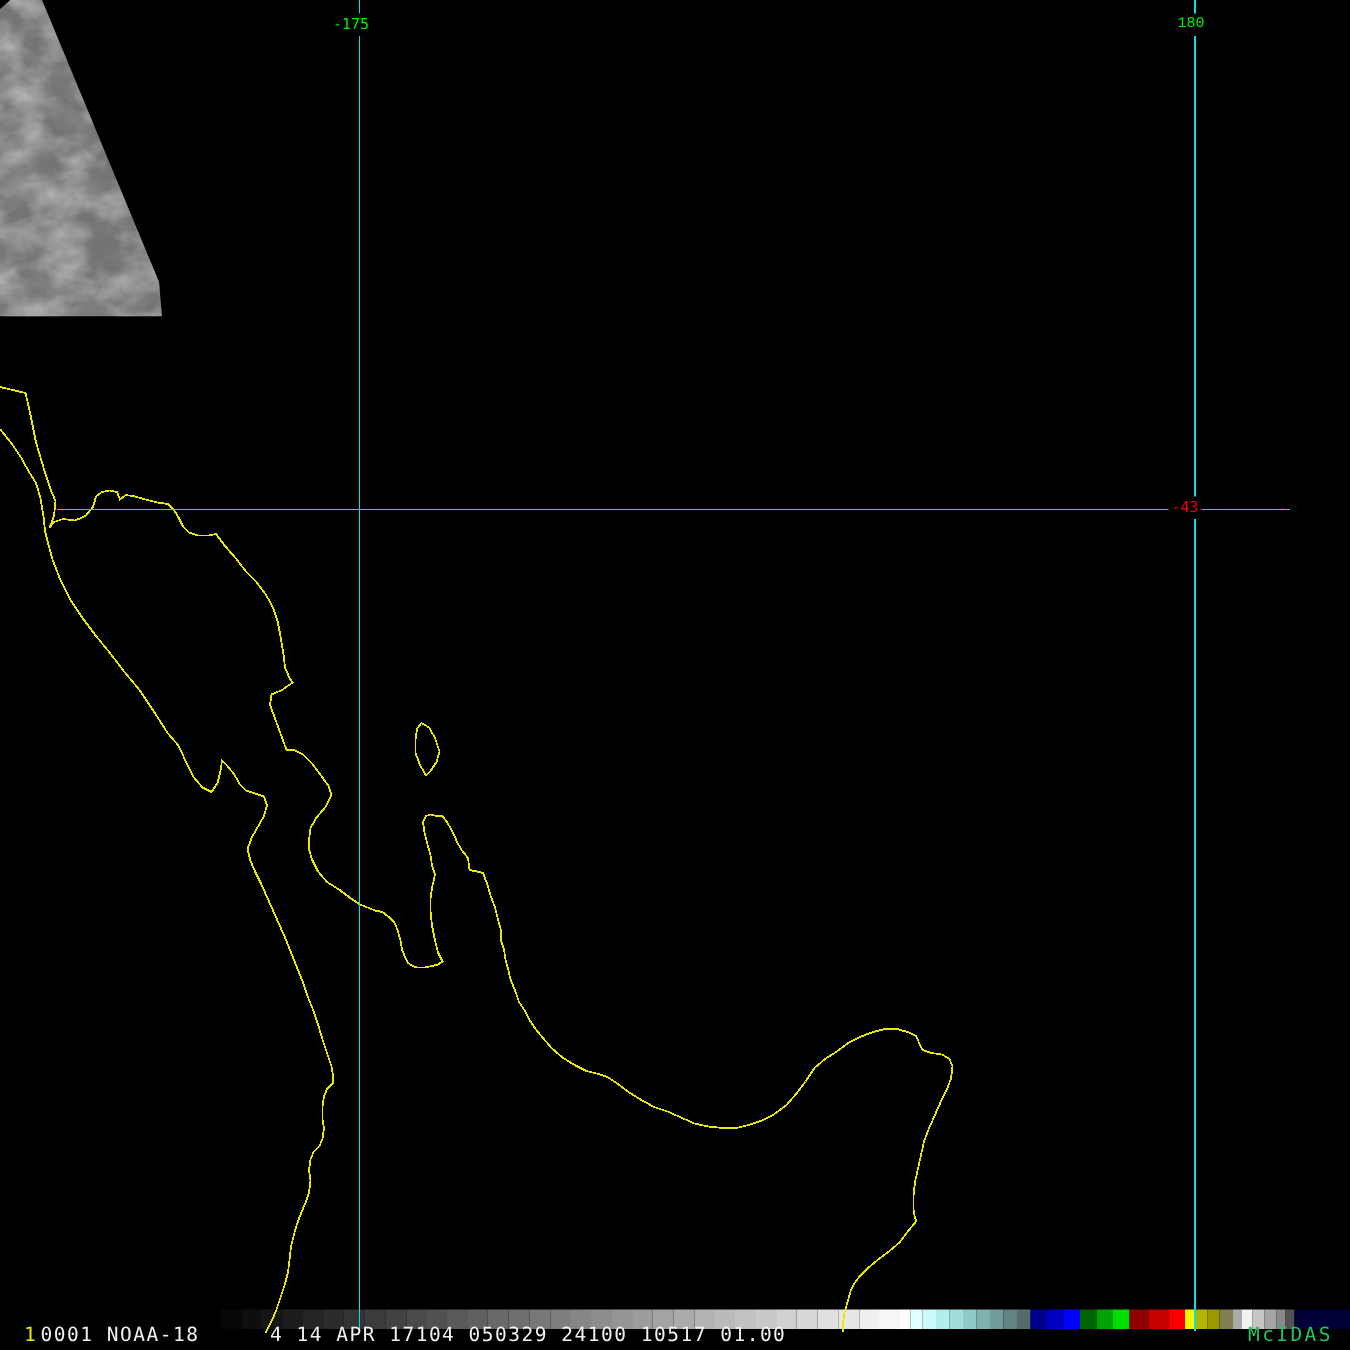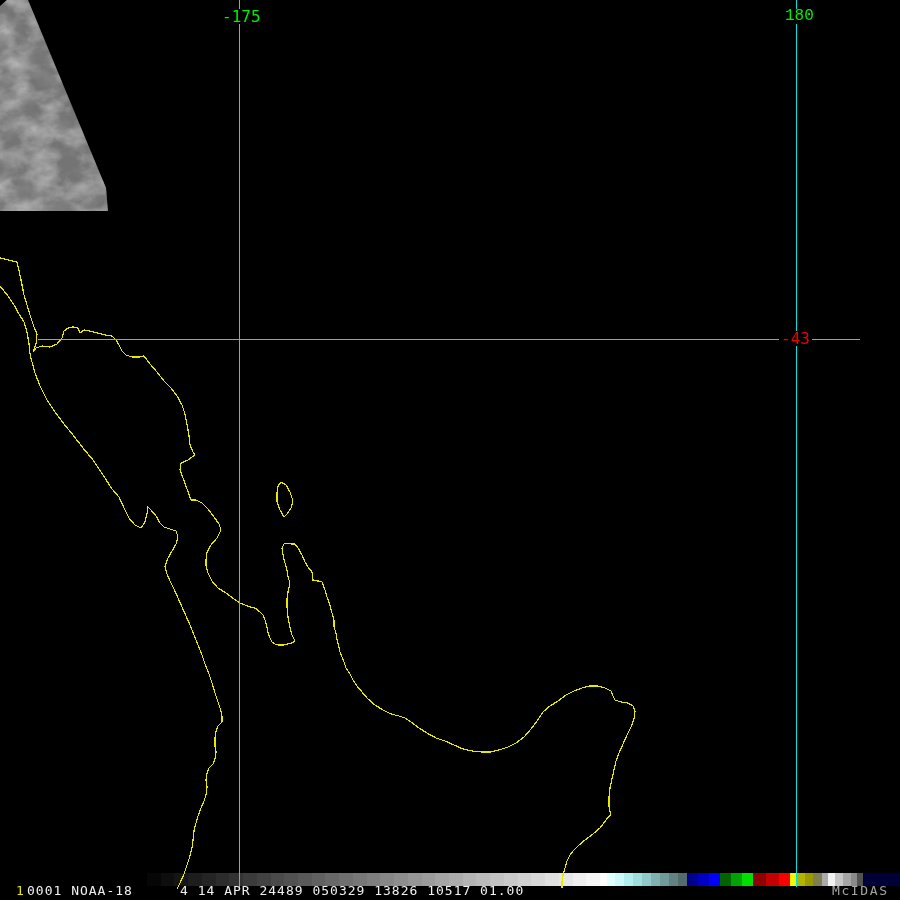--- a/index.html
+++ b/index.html
@@ -10,21 +10,21 @@
     background: #000;
     overflow: hidden;
     font-family: "DejaVu Sans Mono", "Liberation Mono", monospace;
   }
   #colorbar-layer { position: absolute; left: 0; top: 0; width: 900px; height: 900px; z-index: 1; }
   .cb-seg { position: absolute; top: 873px; height: 13px; }
   #map-svg { position: absolute; left: 0; top: 0; z-index: 2; pointer-events: none; }
   .geo-label {
     position: absolute;
     z-index: 3;
-    font-size: 16px;
+    font-size: 10px;
     line-height: 15px;
     background: #000;
     padding: 0 2px;
     letter-spacing: 0px;
     white-space: pre;
   }
   .status-text {
     position: absolute;
     top: 884px;
     z-index: 3;
@@ -139,17 +139,17 @@
     </g>
   </svg>
 
   <div class="geo-label" style="left:220px; top:9px; color:#00ee00;">-175</div>
   <div class="geo-label" style="left:783px; top:9px; color:#00ee00;font-family:Liberation Mono, monospace;">180</div>
   <div class="geo-label" style="left:779px; top:331px; color:#f20000;">-43</div>
 
   <div>
     <span class="status-text" style="left:16px; color:#e8e800;">1</span>
     <span class="status-text" style="left:27px; color:#f0f0f0;">0001 NOAA-18</span>
-    <span class="status-text" style="left:180px; color:#f0f0f0;">4 14 APR 24489 050329 13826 10517 01.00</span>
-    <span class="status-text" style="left:832px; color:#a3a3a3; letter-spacing:1.6px;">McIDAS</span>
+    <span class="status-text" style="left:180px; color:#f0f0f0;">4 14 APR 17104 050329 24100 10517 01.00</span>
+    <span class="status-text" style="left:832px; color:#22c55e; letter-spacing:1.6px;">McIDAS</span>
   </div>
 
 </div>
 
 </body></html>

